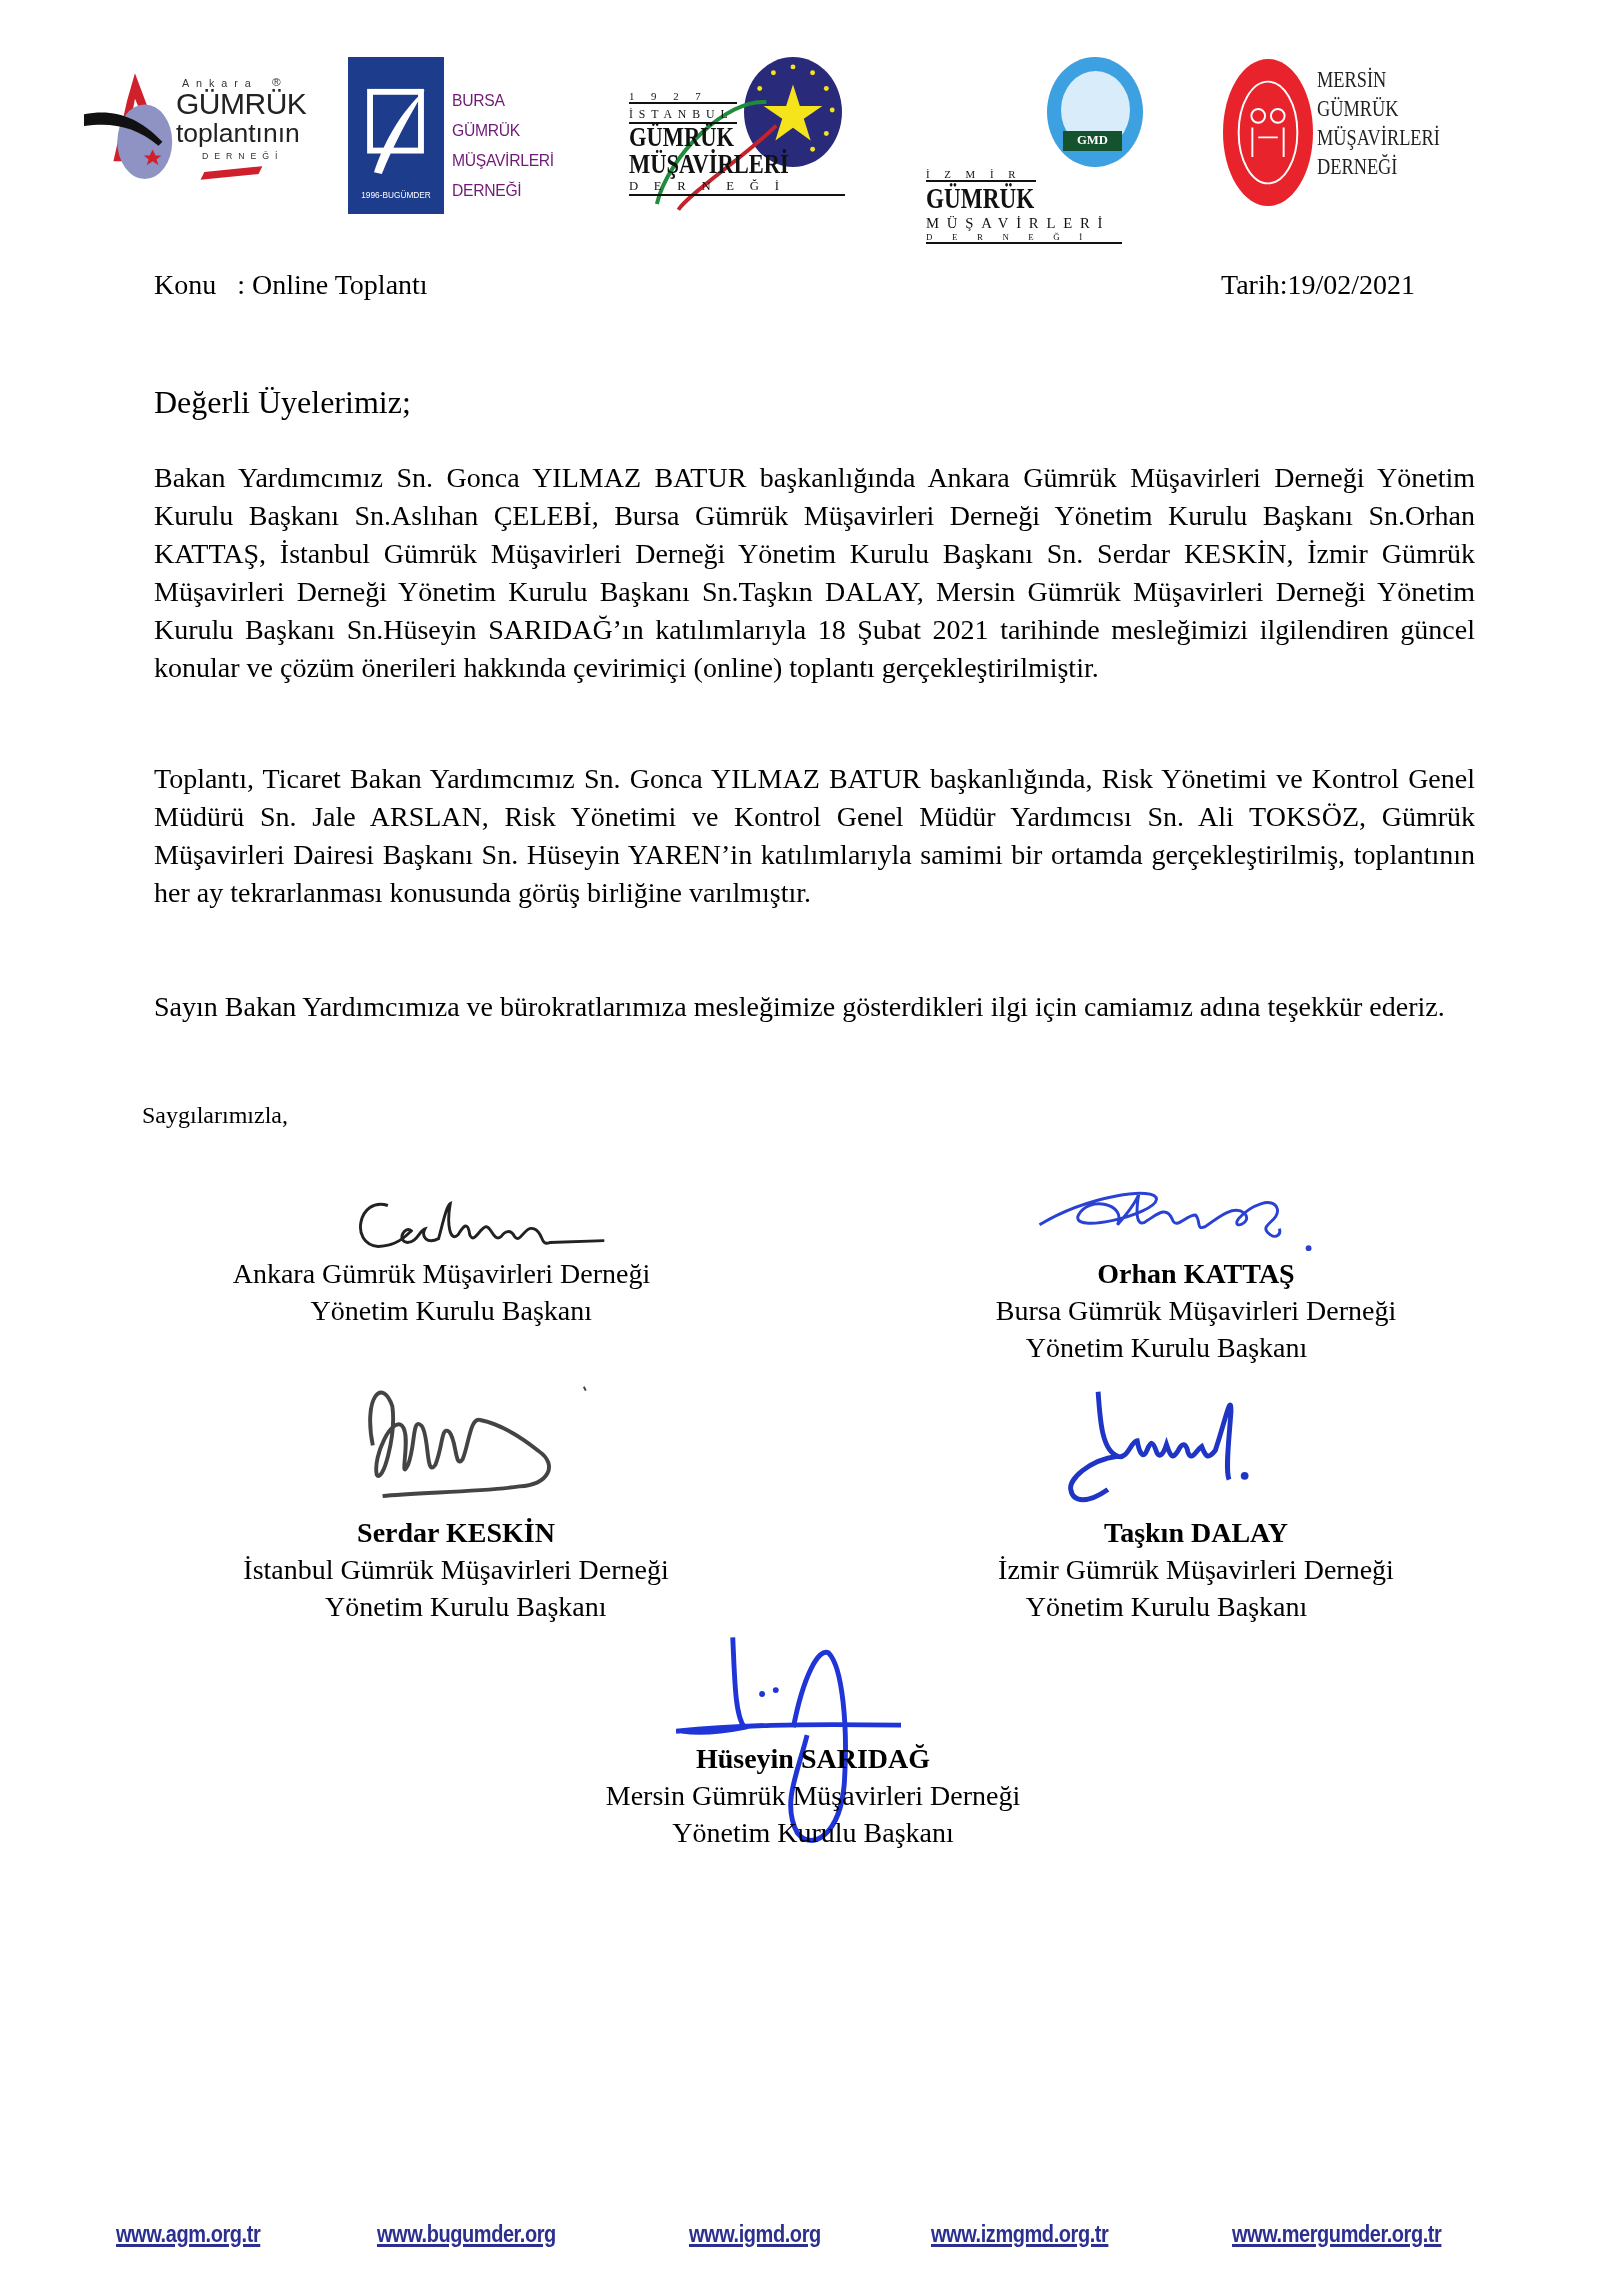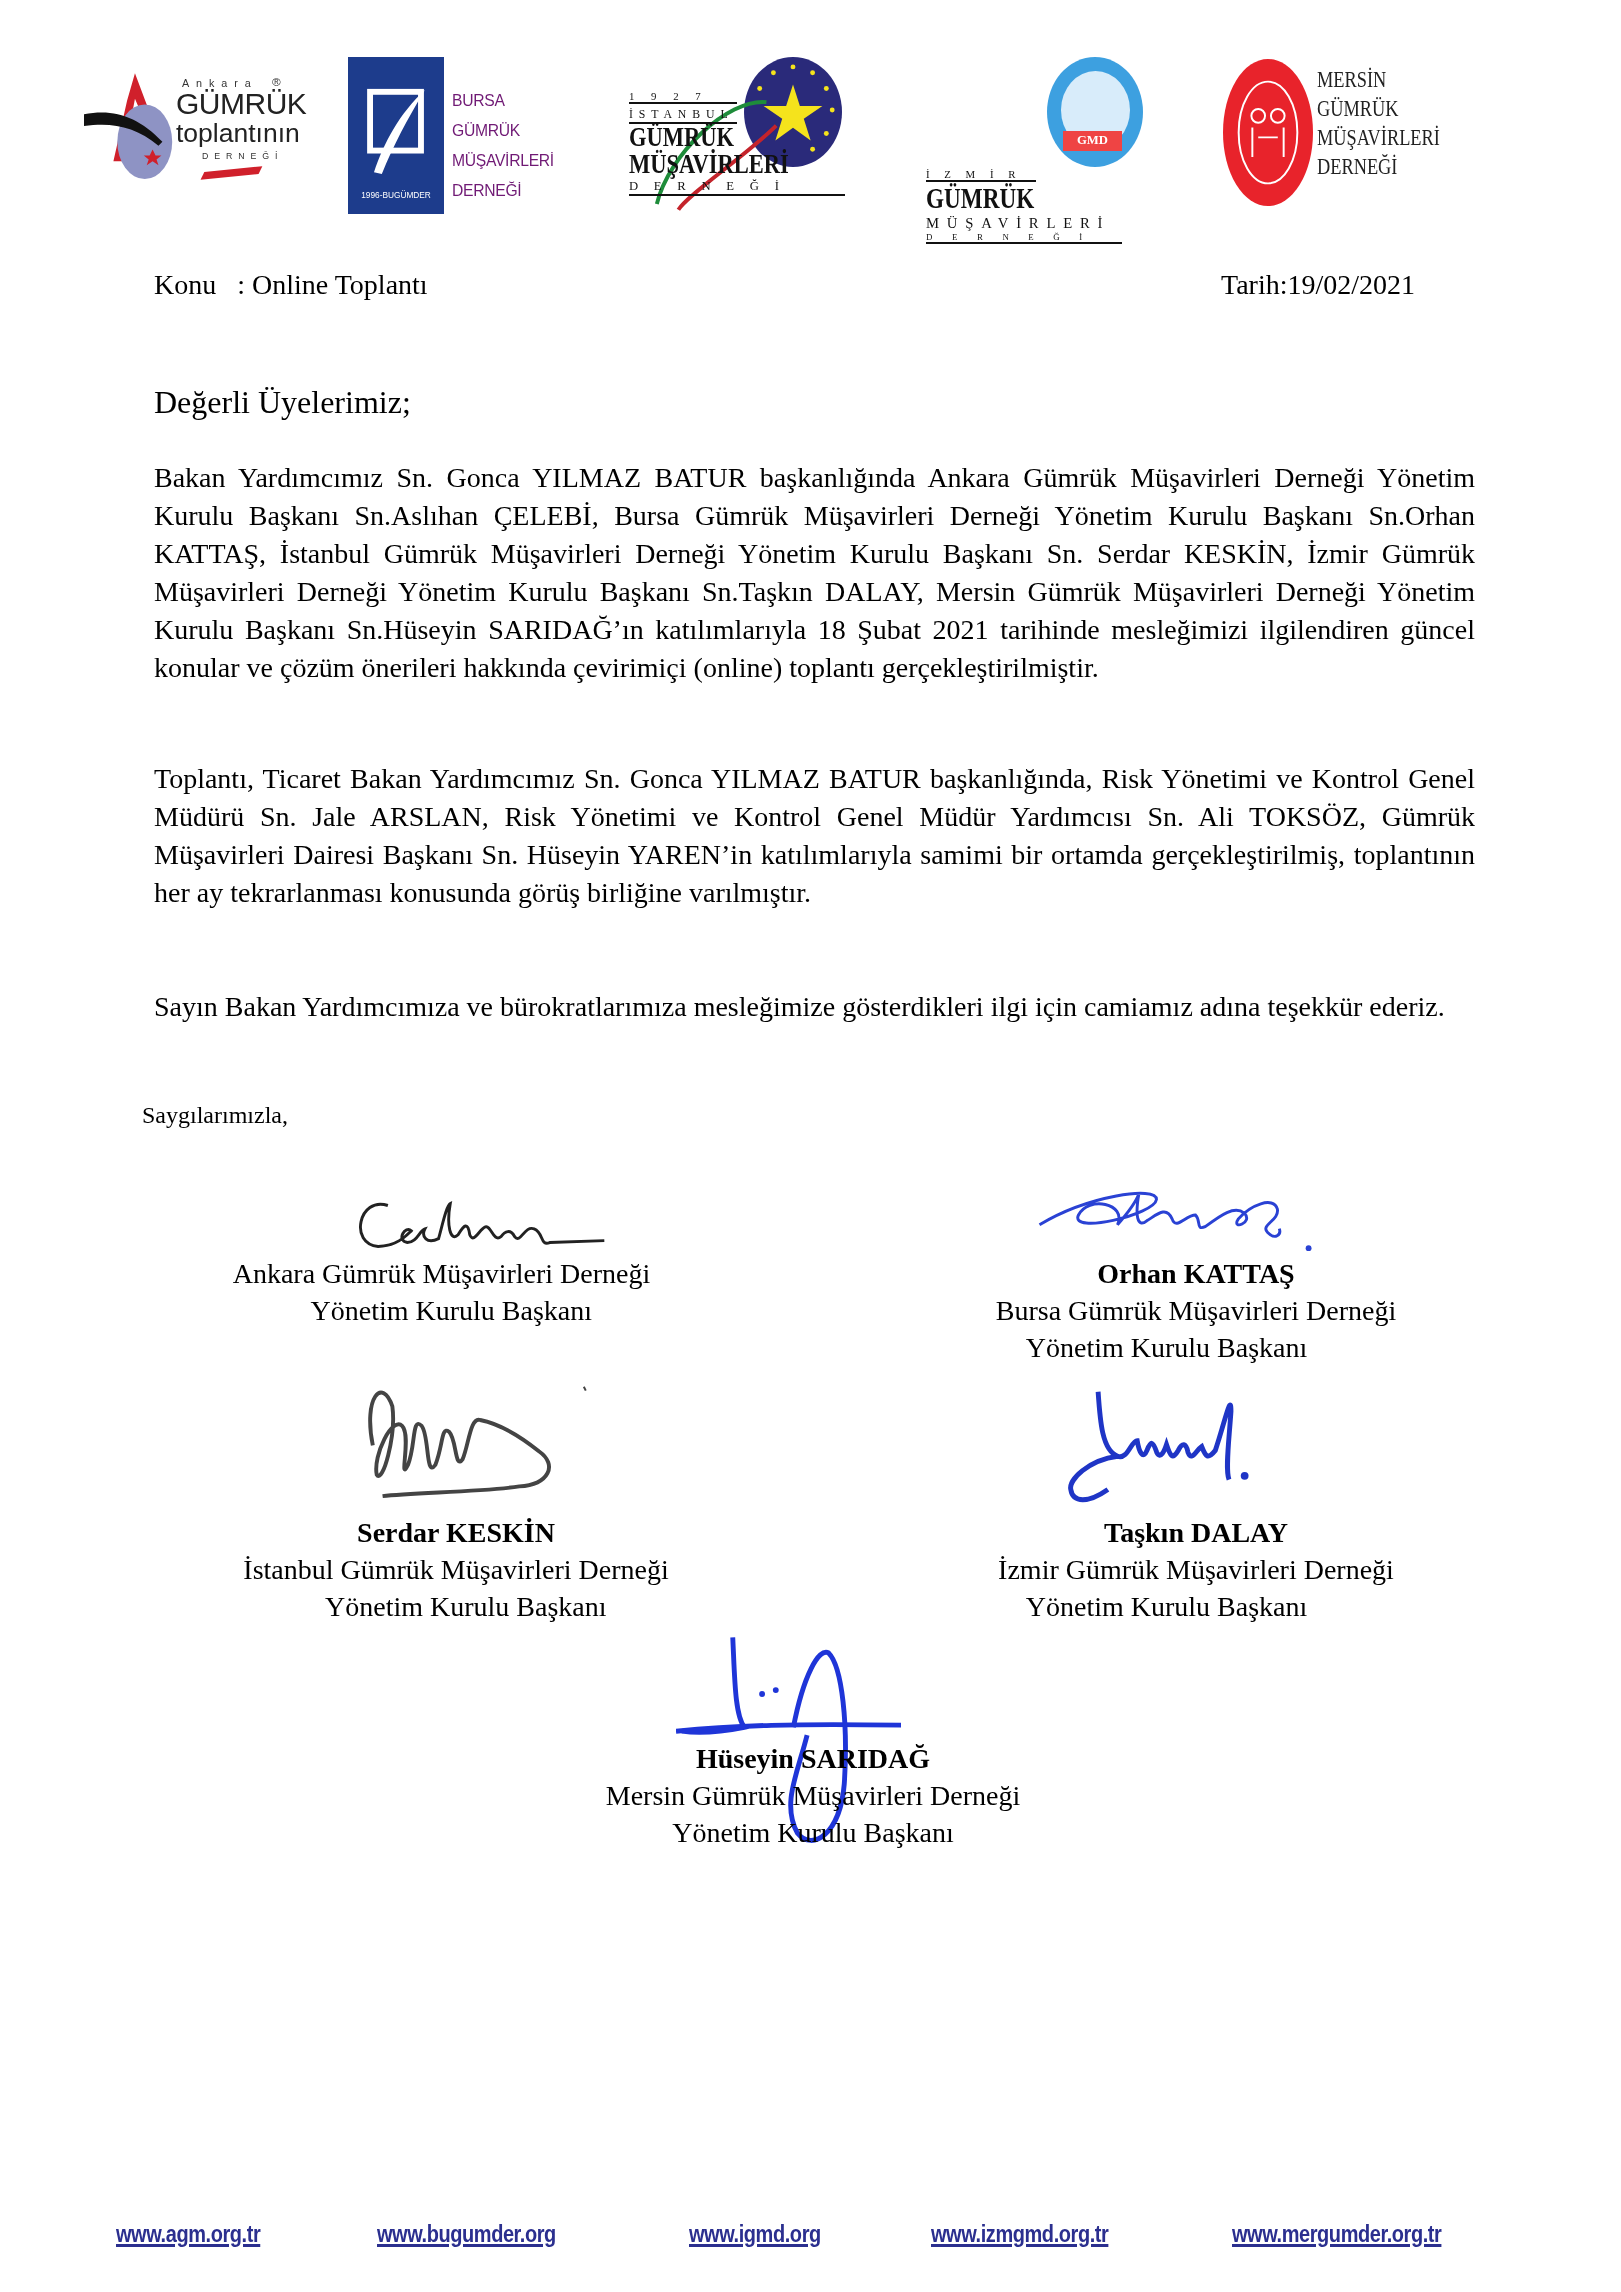--- a/index.html
+++ b/index.html
@@ -23,21 +23,21 @@
   .ist-circle { position:absolute; left:115px; top:0; width:98px; height:110px; border-radius:50%; background:#2a2a7a; }
   .ist-text { position:absolute; left:0; top:33px; font-family:"Liberation Serif",serif; font-weight:bold; color:#111; }
   .ist-text .l1 { font-size:10.8px; letter-spacing:16.7px; border-bottom:2px solid #111; width:108px; display:block; font-weight:normal; }
   .ist-text .l2 { font-size:11.8px; letter-spacing:5.9px; border-bottom:2px solid #111; width:108px; display:block; font-weight:normal; margin-top:2.9px; }
   .ist-text .l3 { font-size:26.5px; display:block; line-height:27.4px; transform:scaleX(0.85); transform-origin:left; }
   .ist-text .l4 { font-size:26.5px; display:block; line-height:27.4px; transform:scaleX(0.85); transform-origin:left; }
   .ist-text .l5 { font-size:12.7px; letter-spacing:15.7px; display:block; border-bottom:2.9px solid #111; font-weight:normal; width:216px; }
 
   .izmir-logo { left: 926px; top: 57px; width: 216px; height: 162px; }
   .izmir-circle { position:absolute; left:121px; top:0; width:96px; height:110px; border-radius:50%; background:#3da0e0; }
-  .izmir-badge { position:absolute; left:137px; top:74px; width:59px; height:19.6px; background:#ef4444; color:#fff; font-weight:bold; font-size:12.7px; text-align:center; line-height:19.6px; font-family:"Liberation Serif",serif; }
+  .izmir-badge { position:absolute; left:137px; top:74px; width:59px; height:19.6px; background:#14532d; color:#fff; font-weight:bold; font-size:12.7px; text-align:center; line-height:19.6px; font-family:"Liberation Serif",serif; }
   .izmir-text { position:absolute; left:0; top:63px; font-family:"Liberation Serif",serif; color:#111; }
   .izmir-text .l1 { display:block; font-size:10.8px; letter-spacing:14.7px; border-bottom:2px solid #111; width:110px;margin-top:48px; }
   .izmir-text .l2 { display:block; font-size:29px; line-height:33px; font-weight:bold; transform:scaleX(0.8); transform-origin:left; }
   .izmir-text .l3 { display:block; font-size:14.7px; letter-spacing:7.8px; }
   .izmir-text .l4 { display:block; font-size:8.8px; letter-spacing:19.6px; border-bottom:2px solid #111; width:196px; }
 
   .mersin-logo { left: 1223px; top: 59px; width: 245px; height: 162px; }
   .mersin-circle { position:absolute; left:0; top:0; width:90px; height:147px; border-radius:50%; background:#e8232b; }
   .mersin-text { position:absolute; left:94px; top:5.9px; font-family:"Liberation Serif",serif; font-size:23.5px; line-height:29px; color:#222; transform:scaleX(0.78); transform-origin:left; }
 

